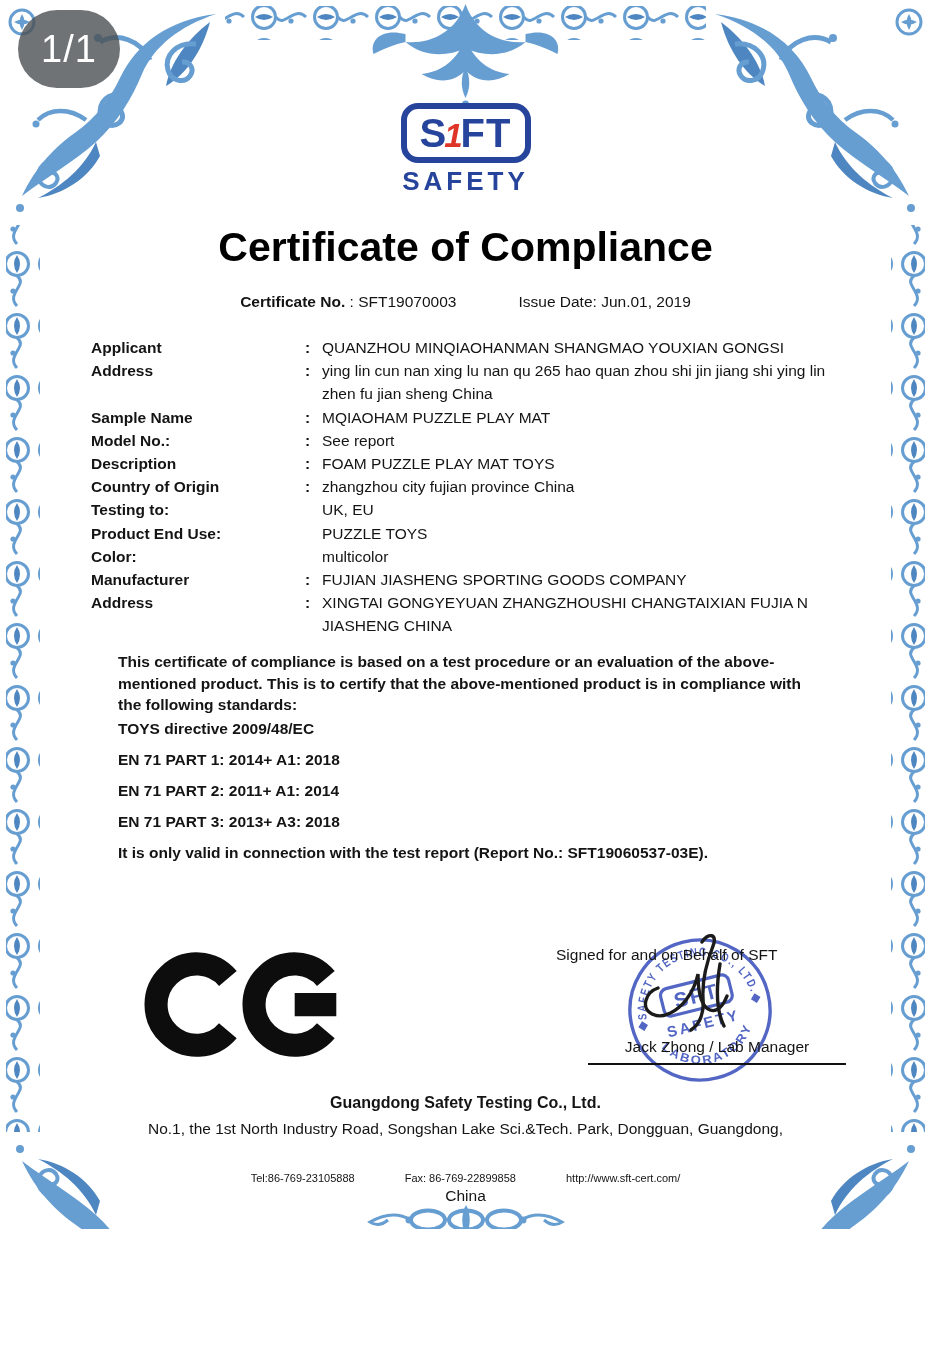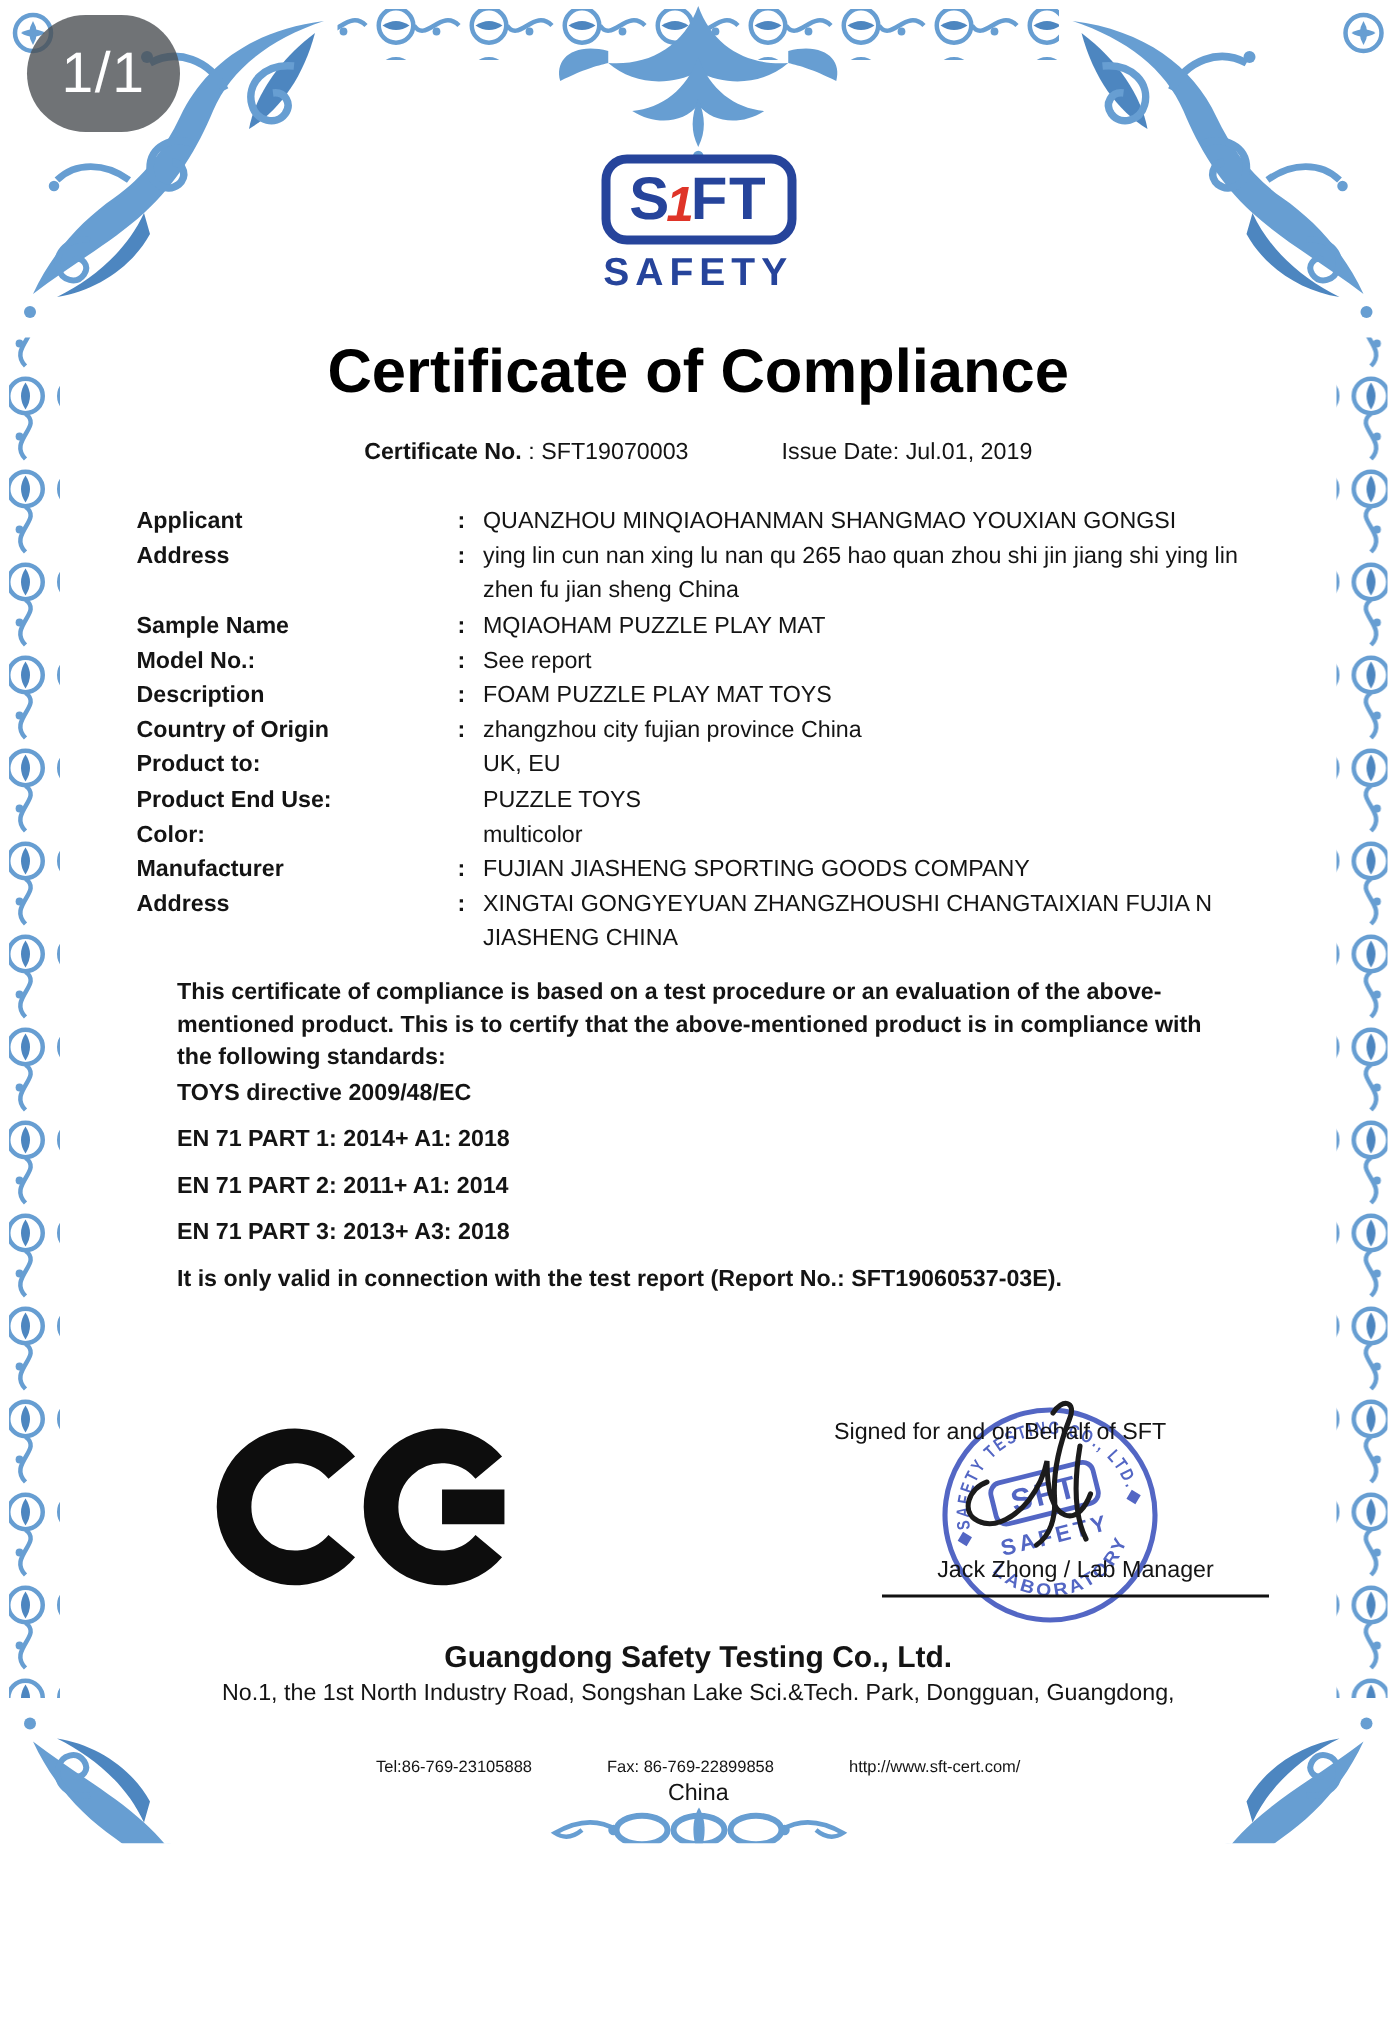--- a/index.html
+++ b/index.html
@@ -58,21 +58,21 @@
   .stamp-svg{position:absolute;left:618px;top:928px;width:164px;height:164px;z-index:1;opacity:.95;}
   .st-f{fill:var(--stamp-blue);}
   .st-s{stroke:var(--stamp-blue);fill:none;}
   .stamp-arc{font-size:12px;font-weight:700;letter-spacing:2px;fill:var(--stamp-blue);}
   .sig-svg{position:absolute;left:624px;top:930px;width:150px;height:125px;z-index:3;}
   .sig-stroke{stroke:#1b1b1b;fill:none;stroke-width:3.4;stroke-linecap:round;}
 
   .sig-line{position:absolute;left:588px;top:1063px;width:258px;border-top:2px solid #111;z-index:2;}
   .signer{position:absolute;left:576px;top:1038px;width:282px;text-align:center;font-size:15.5px;z-index:2;}
 
-  .footer-company{position:absolute;left:0;right:0;top:1094px;text-align:center;font-size:20px;font-weight:700;}
+  .footer-company{position:absolute;left:0;right:0;top:1094px;text-align:center;font-size:16px;font-weight:700;}
   .footer-addr1{position:absolute;left:0;right:0;top:1120px;text-align:center;font-size:15.5px;}
   .footer-addr2{position:absolute;left:0;right:0;top:1146px;text-align:center;font-size:15.5px;margin-top:41px;}
   .footer-contact{position:absolute;left:0;right:0;top:1172px;display:flex;justify-content:center;gap:50px;font-size:11px;}
   .divider-svg{position:absolute;left:365px;top:1201px;width:202px;height:38px;}
 </style>
 </head>
 <body>
 
 <div class="page">
 
@@ -150,21 +150,21 @@
     <div class="title">Certificate of Compliance</div>
 
     <div class="cert-line">
       <span>
         <b>Certificate No.</b>
         <span>:</span>
         <span>SFT19070003</span>
       </span>
       <span>
         <span>Issue Date:</span>
-        <span>Jul.01, 2019</span>
+        <span>Jun.01, 2019</span>
       </span>
     </div>
 
     <div class="fields">
       <span class="f-label">Applicant</span>
         <span class="f-colon">:</span>
         <span class="f-value">QUANZHOU MINQIAOHANMAN SHANGMAO YOUXIAN GONGSI</span>
       <span class="f-label">Address</span>
         <span class="f-colon">:</span>
         <span class="f-value">ying lin cun nan xing lu nan qu 265 hao quan zhou shi jin jiang shi ying lin zhen fu jian sheng China</span>
@@ -173,21 +173,21 @@
         <span class="f-value">MQIAOHAM PUZZLE PLAY MAT</span>
       <span class="f-label">Model No.:</span>
         <span class="f-colon">:</span>
         <span class="f-value">See report</span>
       <span class="f-label">Description</span>
         <span class="f-colon">:</span>
         <span class="f-value">FOAM PUZZLE PLAY MAT TOYS</span>
       <span class="f-label">Country of Origin</span>
         <span class="f-colon">:</span>
         <span class="f-value">zhangzhou city fujian province China</span>
-      <span class="f-label">Product to:</span>
+      <span class="f-label">Testing to:</span>
         <span class="f-colon"></span>
         <span class="f-value">UK, EU</span>
       <span class="f-label">Product End Use:</span>
         <span class="f-colon"></span>
         <span class="f-value">PUZZLE TOYS</span>
       <span class="f-label">Color:</span>
         <span class="f-colon"></span>
         <span class="f-value">multicolor</span>
       <span class="f-label">Manufacturer</span>
         <span class="f-colon">:</span>

